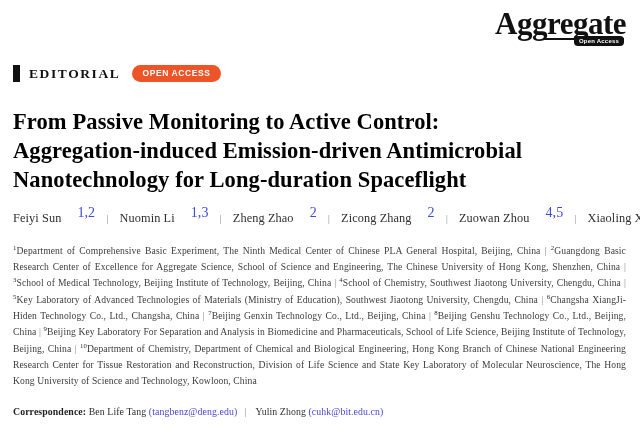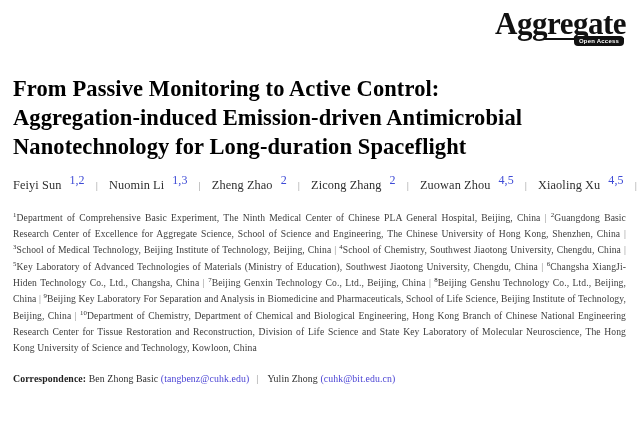--- a/index.html
+++ b/index.html
@@ -19,21 +19,21 @@
   .kicker-bar { width: 7px; height: 17px; background: #111; margin-right: 9px; }
   .kicker-label { font-weight: 700; font-size: 13.5px; letter-spacing: 1.6px; color: #111; }
   .oa-pill { margin-left: 12px; background: var(--accent, #ED5427); color: #fff; font-family: "Liberation Sans", sans-serif; font-size: 8.5px; font-weight: 700; letter-spacing: 0.6px; padding: 4px 10px; border-radius: 10px; line-height: 1; }
 
   
   .title { margin-top: 26px; font-size: 22.5px; font-weight: 700; color: #000000; line-height: 1.28; white-space: pre-line; letter-spacing: 0.1px; }
 
   
   .authors { margin-top: 13px; font-size: 12.3px; color: #2e2e2e; line-height: 1.82; letter-spacing: 0.1px; }
   .authors .author { white-space: nowrap; }
-  .authors sup { color: var(--blue, #3E4BD6); font-size: 12px; line-height: 0; margin-left: 8px; }
+  .authors sup { color: var(--blue, #3E4BD6); font-size: 14px; line-height: 0; margin-left: 16px; }
   .authors .sep { color: #9a9a9a; margin: 0 11px; font-size: 11px; }
 
   
   .affiliations { margin-top: 13px; font-size: 9.6px; color: #3c3c3c; line-height: 1.7; text-align: justify; letter-spacing: 0.1px; }
   .affiliations sup { font-size: 6.8px; line-height: 0; color: #2e2e2e; }
   .affiliations .asep { color: #8a8a8a; }
 
   
   .correspondence { margin-top: 17px; font-size: 9.8px; color: #2e2e2e; letter-spacing: 0.1px; }
   .correspondence .corr-label { font-weight: 700; color: #1e1e1e; }
@@ -46,27 +46,32 @@
 <div class="page">
 
   <div class="masthead">
     <div class="logo-wrap">
       <span class="logo-text">Aggregate</span>
       <span class="logo-rule"></span>
       <span class="logo-oa-badge">Open Access</span>
     </div>
   </div>
 
+  <div class="kicker-row">
+    <span class="kicker-bar"></span>
+    <span class="kicker-label">EDITORIAL</span>
+    <span class="oa-pill">OPEN ACCESS</span>
+  </div>
 
   <h1 class="title">From Passive Monitoring to Active Control:
 Aggregation-induced Emission-driven Antimicrobial
 Nanotechnology for Long-duration Spaceflight</h1>
 
   <div class="authors"><span class="author">Feiyi Sun<sup>1,2</sup></span><span class="sep">|</span><span class="author">Nuomin Li<sup>1,3</sup></span><span class="sep">|</span><span class="author">Zheng Zhao<sup>2</sup></span><span class="sep">|</span><span class="author">Zicong Zhang<sup>2</sup></span><span class="sep">|</span><span class="author">Zuowan Zhou<sup>4,5</sup></span><span class="sep">|</span><span class="author">Xiaoling Xu<sup>4,5</sup></span><span class="sep">|</span><span class="author">Congwen Liu</span></div>
 
   <div class="affiliations"><sup>1</sup><span>Department of Comprehensive Basic Experiment, The Ninth Medical Center of Chinese PLA General Hospital, Beijing, China</span><span class="asep"> | </span><sup>2</sup><span>Guangdong Basic Research Center of Excellence for Aggregate Science, School of Science and Engineering, The Chinese University of Hong Kong, Shenzhen, China</span><span class="asep"> | </span><sup>3</sup><span>School of Medical Technology, Beijing Institute of Technology, Beijing, China</span><span class="asep"> | </span><sup>4</sup><span>School of Chemistry, Southwest Jiaotong University, Chengdu, China</span><span class="asep"> | </span><sup>5</sup><span>Key Laboratory of Advanced Technologies of Materials (Ministry of Education), Southwest Jiaotong University, Chengdu, China</span><span class="asep"> | </span><sup>6</sup><span>Changsha XiangJi-Hiden Technology Co., Ltd., Changsha, China</span><span class="asep"> | </span><sup>7</sup><span>Beijing Genxin Technology Co., Ltd., Beijing, China</span><span class="asep"> | </span><sup>8</sup><span>Beijing Genshu Technology Co., Ltd., Beijing, China</span><span class="asep"> | </span><sup>9</sup><span>Beijing Key Laboratory For Separation and Analysis in Biomedicine and Pharmaceuticals, School of Life Science, Beijing Institute of Technology, Beijing, China</span><span class="asep"> | </span><sup>10</sup><span>Department of Chemistry, Department of Chemical and Biological Engineering, Hong Kong Branch of Chinese National Engineering Research Center for Tissue Restoration and Reconstruction, Division of Life Science and State Key Laboratory of Molecular Neuroscience, The Hong Kong University of Science and Technology, Kowloon, China</span></div>
 
   <div class="correspondence">
     <span class="corr-label">Correspondence:</span>
-    <span><span> Ben Zhong Basic </span><a class="email">(tangbenz@cuhk.edu)</a><span class="csep">|</span><span> Yulin Zhong </span><a class="email">(cuhk@bit.edu.cn)</a></span>
+    <span><span> Ben Life Tang </span><a class="email">(tangbenz@deng.edu)</a><span class="csep">|</span><span> Yulin Zhong </span><a class="email">(cuhk@bit.edu.cn)</a></span>
   </div>
 
 </div>
 
 </body></html>

